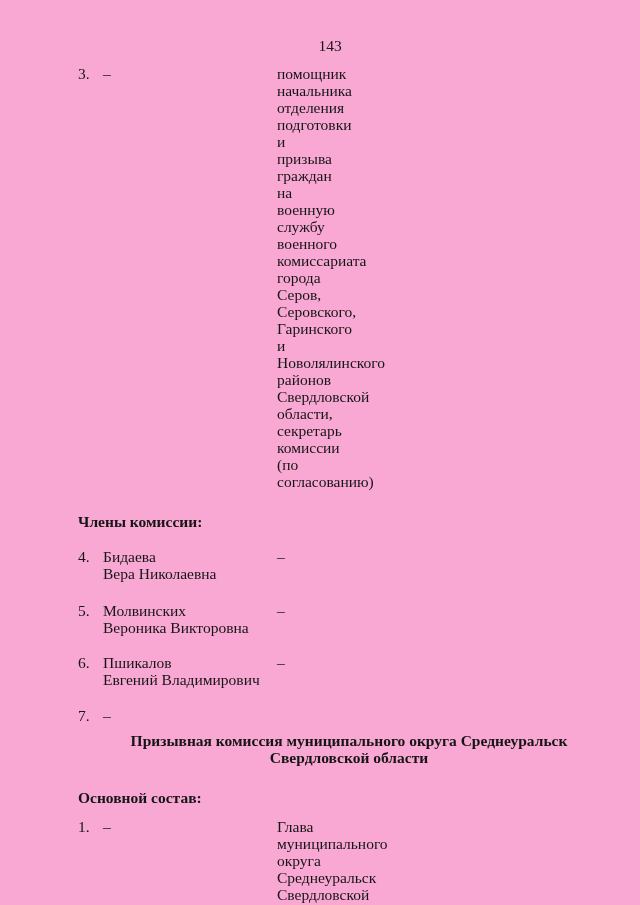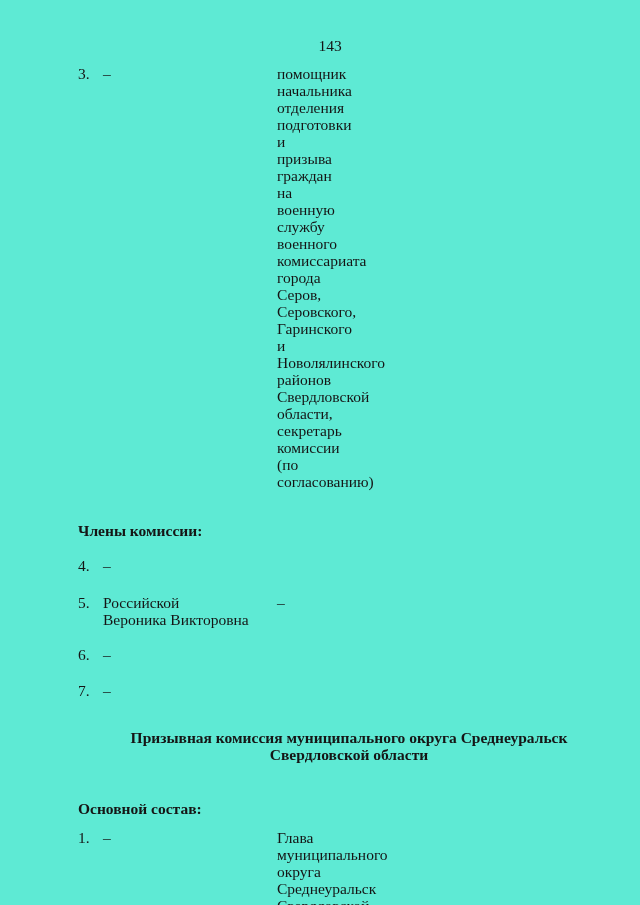--- a/index.html
+++ b/index.html
@@ -5,21 +5,21 @@
   html, body {
     margin: 0;
     padding: 0;
     background: #ffffff;
   }
   .page {
     position: relative;
     width: 640px;
     height: 905px;
     box-sizing: border-box;
-    background: #5eead4;
+    background: #f9a8d4;
     color: #151515;
     font-family: "Liberation Serif", "DejaVu Serif", serif;
     font-size: 15.5px;
     line-height: 17px;
     padding-top: 37px;
     overflow: hidden;
   }
   .pageno {
     position: relative;
     left: 10px;
@@ -64,48 +64,52 @@
       <span class="num">3.</span>
       <span class="dash">–</span>
       <span class="role">помощник начальника отделения подготовки
 и призыва граждан на военную службу
 военного комиссариата города Серов,
 Серовского, Гаринского и Новолялинского
 районов Свердловской области, секретарь
 комиссии (по согласованию)</span>
     </div>
 
-    <div class="section-heading" style="margin-top:32px">Члены комиссии:</div>
+    <div class="section-heading" style="margin-top:23px">Члены комиссии:</div>
 
     <div class="entry" style="margin-top:18px">
       <span class="num">4.</span>
+      <span class="name">Бидаева
+Вера Николаевна</span>
       <span class="dash">–</span>
     </div>
 
     <div class="entry" style="margin-top:20px">
       <span class="num">5.</span>
-      <span class="name">Российской
+      <span class="name">Молвинских
 Вероника Викторовна</span>
       <span class="dash">–</span>
     </div>
 
     <div class="entry" style="margin-top:18px">
       <span class="num">6.</span>
+      <span class="name">Пшикалов
+Евгений Владимирович</span>
       <span class="dash">–</span>
     </div>
 
     <div class="entry" style="margin-top:19px">
       <span class="num">7.</span>
       <span class="dash">–</span>
     </div>
 
-    <div class="center-heading" style="margin-top:30px">Призывная комиссия муниципального округа Среднеуральск
+    <div class="center-heading" style="margin-top:8px">Призывная комиссия муниципального округа Среднеуральск
 Свердловской области</div>
 
-    <div class="section-heading" style="margin-top:37px">Основной состав:</div>
+    <div class="section-heading" style="margin-top:23px">Основной состав:</div>
 
     <div class="entry" style="margin-top:12px">
       <span class="num">1.</span>
       <span class="dash">–</span>
       <span class="role">Глава муниципального округа Среднеуральск
 Свердловской области, председатель
 комиссии (по согласованию)</span>
     </div>
 
   </div>

